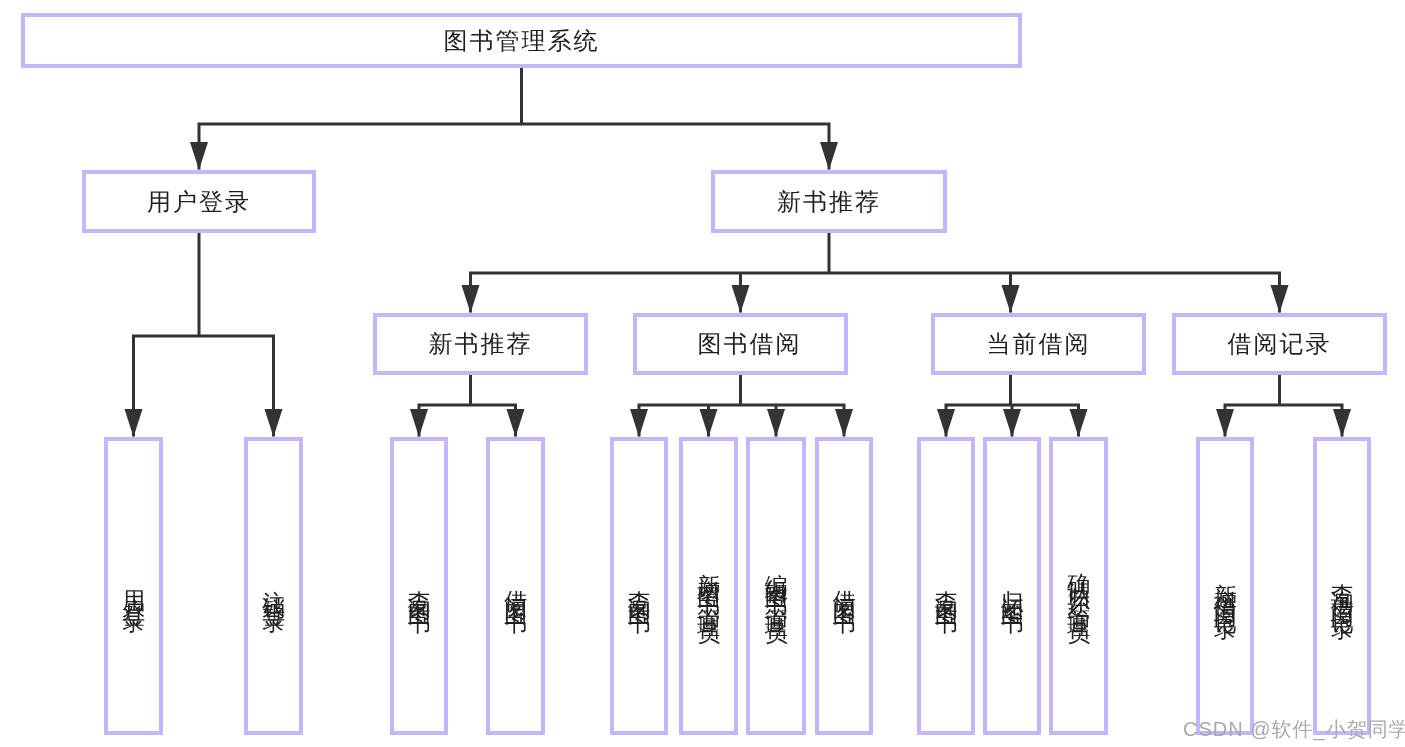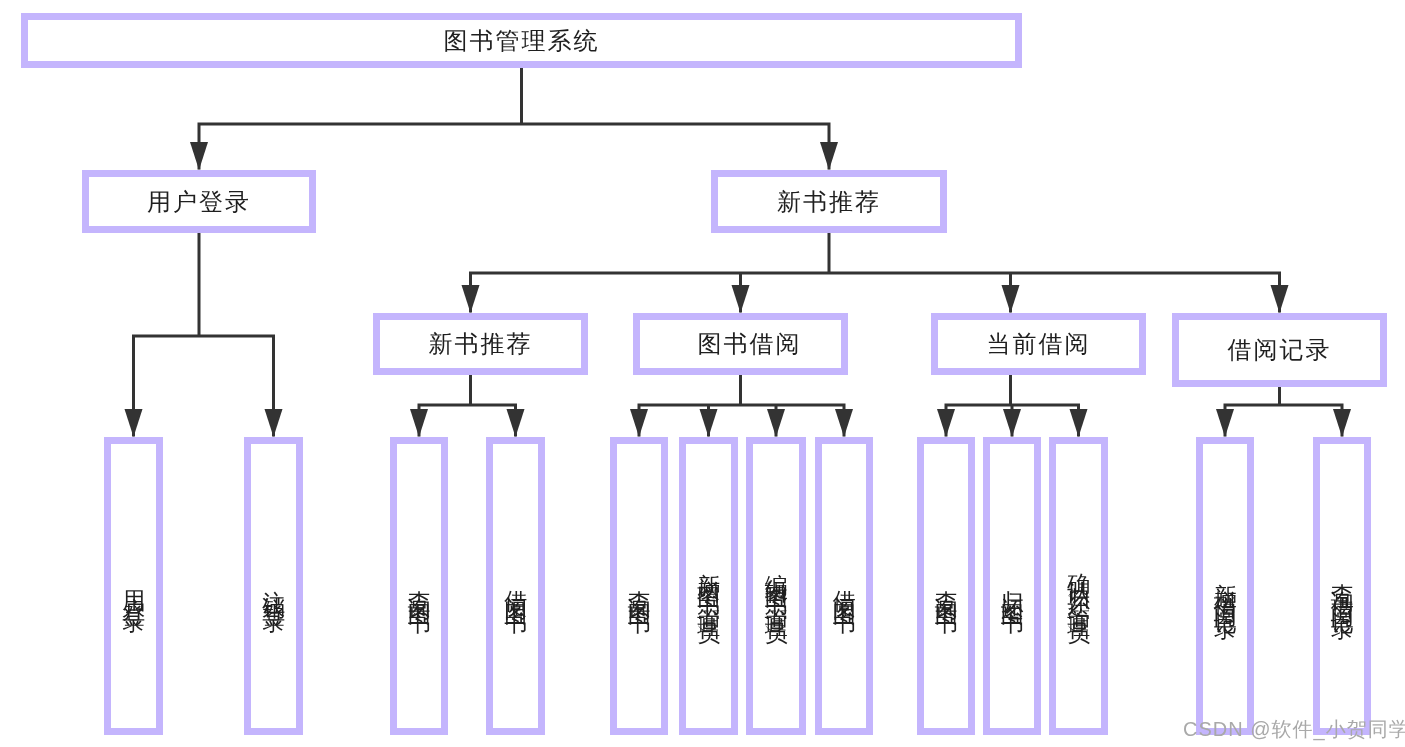--- a/index.html
+++ b/index.html
@@ -13,21 +13,21 @@
     overflow: hidden;
   }
   .connectors {
     position: absolute;
     left: 0; top: 0;
     z-index: 0;
   }
   .node {
     position: absolute;
     box-sizing: border-box;
-    border: 7px solid #c4b5fd;
+    border: 4px solid #c4b5fd;
     background: #ffffff;
     display: flex;
     align-items: center;
     justify-content: center;
     color: #1f1f1f;
     z-index: 1;
     text-align: center;
   }
   .hnode { font-size: 24px; letter-spacing: 2px; white-space: nowrap; }
   .vnode .vtext {
@@ -85,21 +85,21 @@
   </svg>
 
   <div class="node hnode" style="left:21px; top:13px; width:1001px; height:55px;">图书管理系统</div>
 
   <div class="node hnode" style="left:82px; top:170px; width:234px; height:63px;">用户登录</div>
   <div class="node hnode" style="left:711px; top:170px; width:236px; height:63px;">新书推荐</div>
 
   <div class="node hnode" style="left:373px; top:313px; width:215px; height:62px;">新书推荐</div>
   <div class="node hnode" style="left:633px; top:313px; width:215px; height:62px;padding-left:18px;">图书借阅</div>
   <div class="node hnode" style="left:903px; top:313px; width:215px; height:62px;margin-left:28px;">当前借阅</div>
-  <div class="node hnode" style="left:1172px; top:313px; width:215px; height:74px;">借阅记录</div>
+  <div class="node hnode" style="left:1172px; top:313px; width:215px; height:62px;">借阅记录</div>
 
   <div class="node vnode" style="left:104px; top:437px; width:59px; height:298px;">
     <span class="vtext">用户登录</span>
   </div>
   <div class="node vnode" style="left:244px; top:437px; width:59px; height:298px;">
     <span class="vtext">注销登录</span>
   </div>
 
   <div class="node vnode" style="left:390px; top:437px; width:58px; height:298px;">
     <span class="vtext">查询图书</span>

